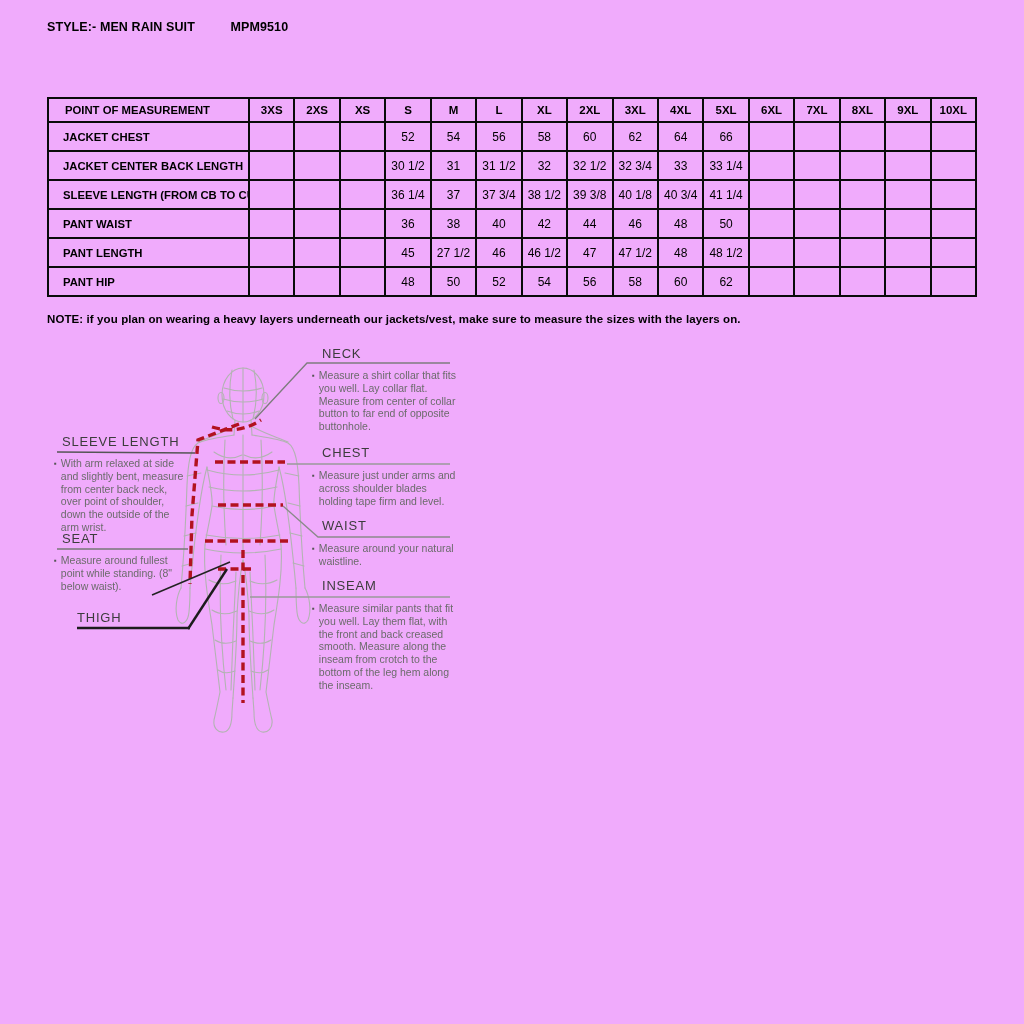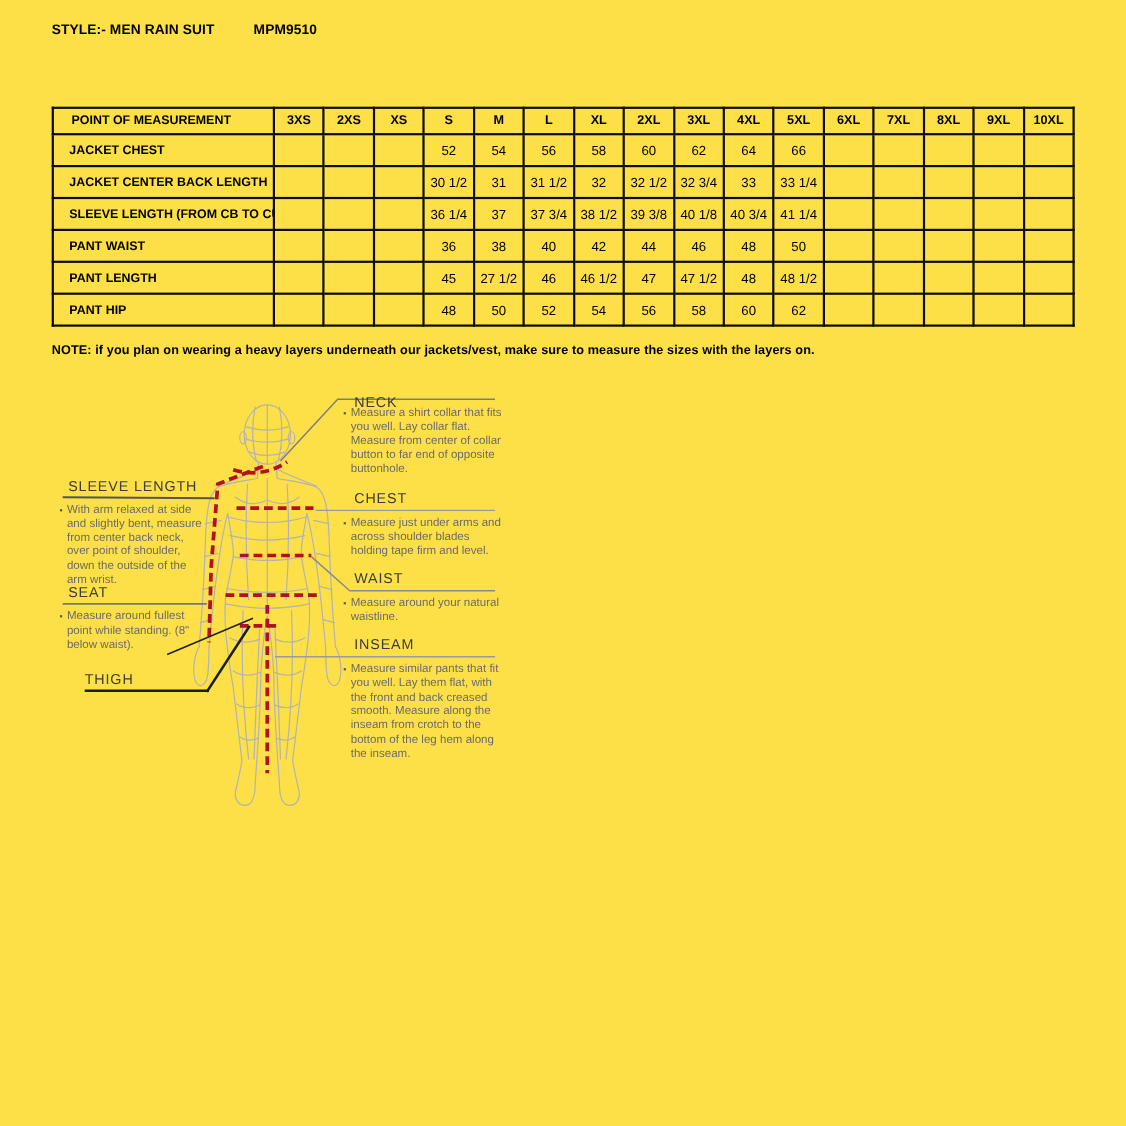--- a/index.html
+++ b/index.html
@@ -1,17 +1,17 @@
 <!DOCTYPE html>
 <html><head>
 <meta charset="utf-8">
 <style>
   * { margin:0; padding:0; box-sizing:border-box; }
   html,body { width:1024px; height:1024px; background:#ffffff; font-family:"Liberation Sans", sans-serif; color:#000; }
-  .page { position:relative; width:1024px; height:1024px; background:#fde047; overflow:hidden; }
+  .page { position:relative; width:1024px; height:1024px; background:#f0abfc; overflow:hidden; }
 
   
   .doc-header { position:absolute; left:47px; top:20px; font-weight:bold; font-size:12.5px; letter-spacing:0.1px; }
   .doc-header .code { margin-left:32px; }
 
   
   .size-table-wrap { position:absolute; left:47px; top:97px; width:930px; }
   table.size-table { width:930px; border-collapse:collapse; table-layout:fixed; }
   table.size-table th, table.size-table td { border:2px solid #0a0a0a; text-align:center; vertical-align:middle; overflow:hidden; white-space:nowrap; }
   table.size-table thead th { height:24px; font-size:11.5px; font-weight:bold; }
@@ -269,21 +269,21 @@
         <path d="M243,166 L278,197 L410,197" stroke="#8a8a8a" stroke-width="1.3"></path>
         <path d="M210,257 L410,257" stroke="#9a9a9a" stroke-width="1.3"></path>
         <path d="M17,112 L155,113" stroke="#555555" stroke-width="1.7"></path>
         <path d="M17,209 L148,209" stroke="#777777" stroke-width="1.5"></path>
         <path d="M112,255 L190,222" stroke="#222222" stroke-width="1.5"></path>
         <path d="M37,288 L150,288" stroke="#1c1c1c" stroke-width="2.4"></path>
         <path d="M148,289 L187,229" stroke="#1c1c1c" stroke-width="2.4"></path>
       </g>
     </svg>
 
-    <div class="cap-title" style="left:282px; top:18px;">NECK</div>
+    <div class="cap-title" style="left:282px; top:6px;">NECK</div>
     <div class="cap-text" style="left:272px; top:29px; width:148px;">
       <span class="bullet">▪</span>
       <span>Measure a shirt collar that fits you well. Lay collar flat. Measure from center of collar button to far end of opposite buttonhole.</span>
     </div>
 
     <div class="cap-title" style="left:282px; top:105px;">CHEST</div>
     <div class="cap-text" style="left:272px; top:129px; width:148px;">
       <span class="bullet">▪</span>
       <span>Measure just under arms and across shoulder blades holding tape firm and level.</span>
     </div>

